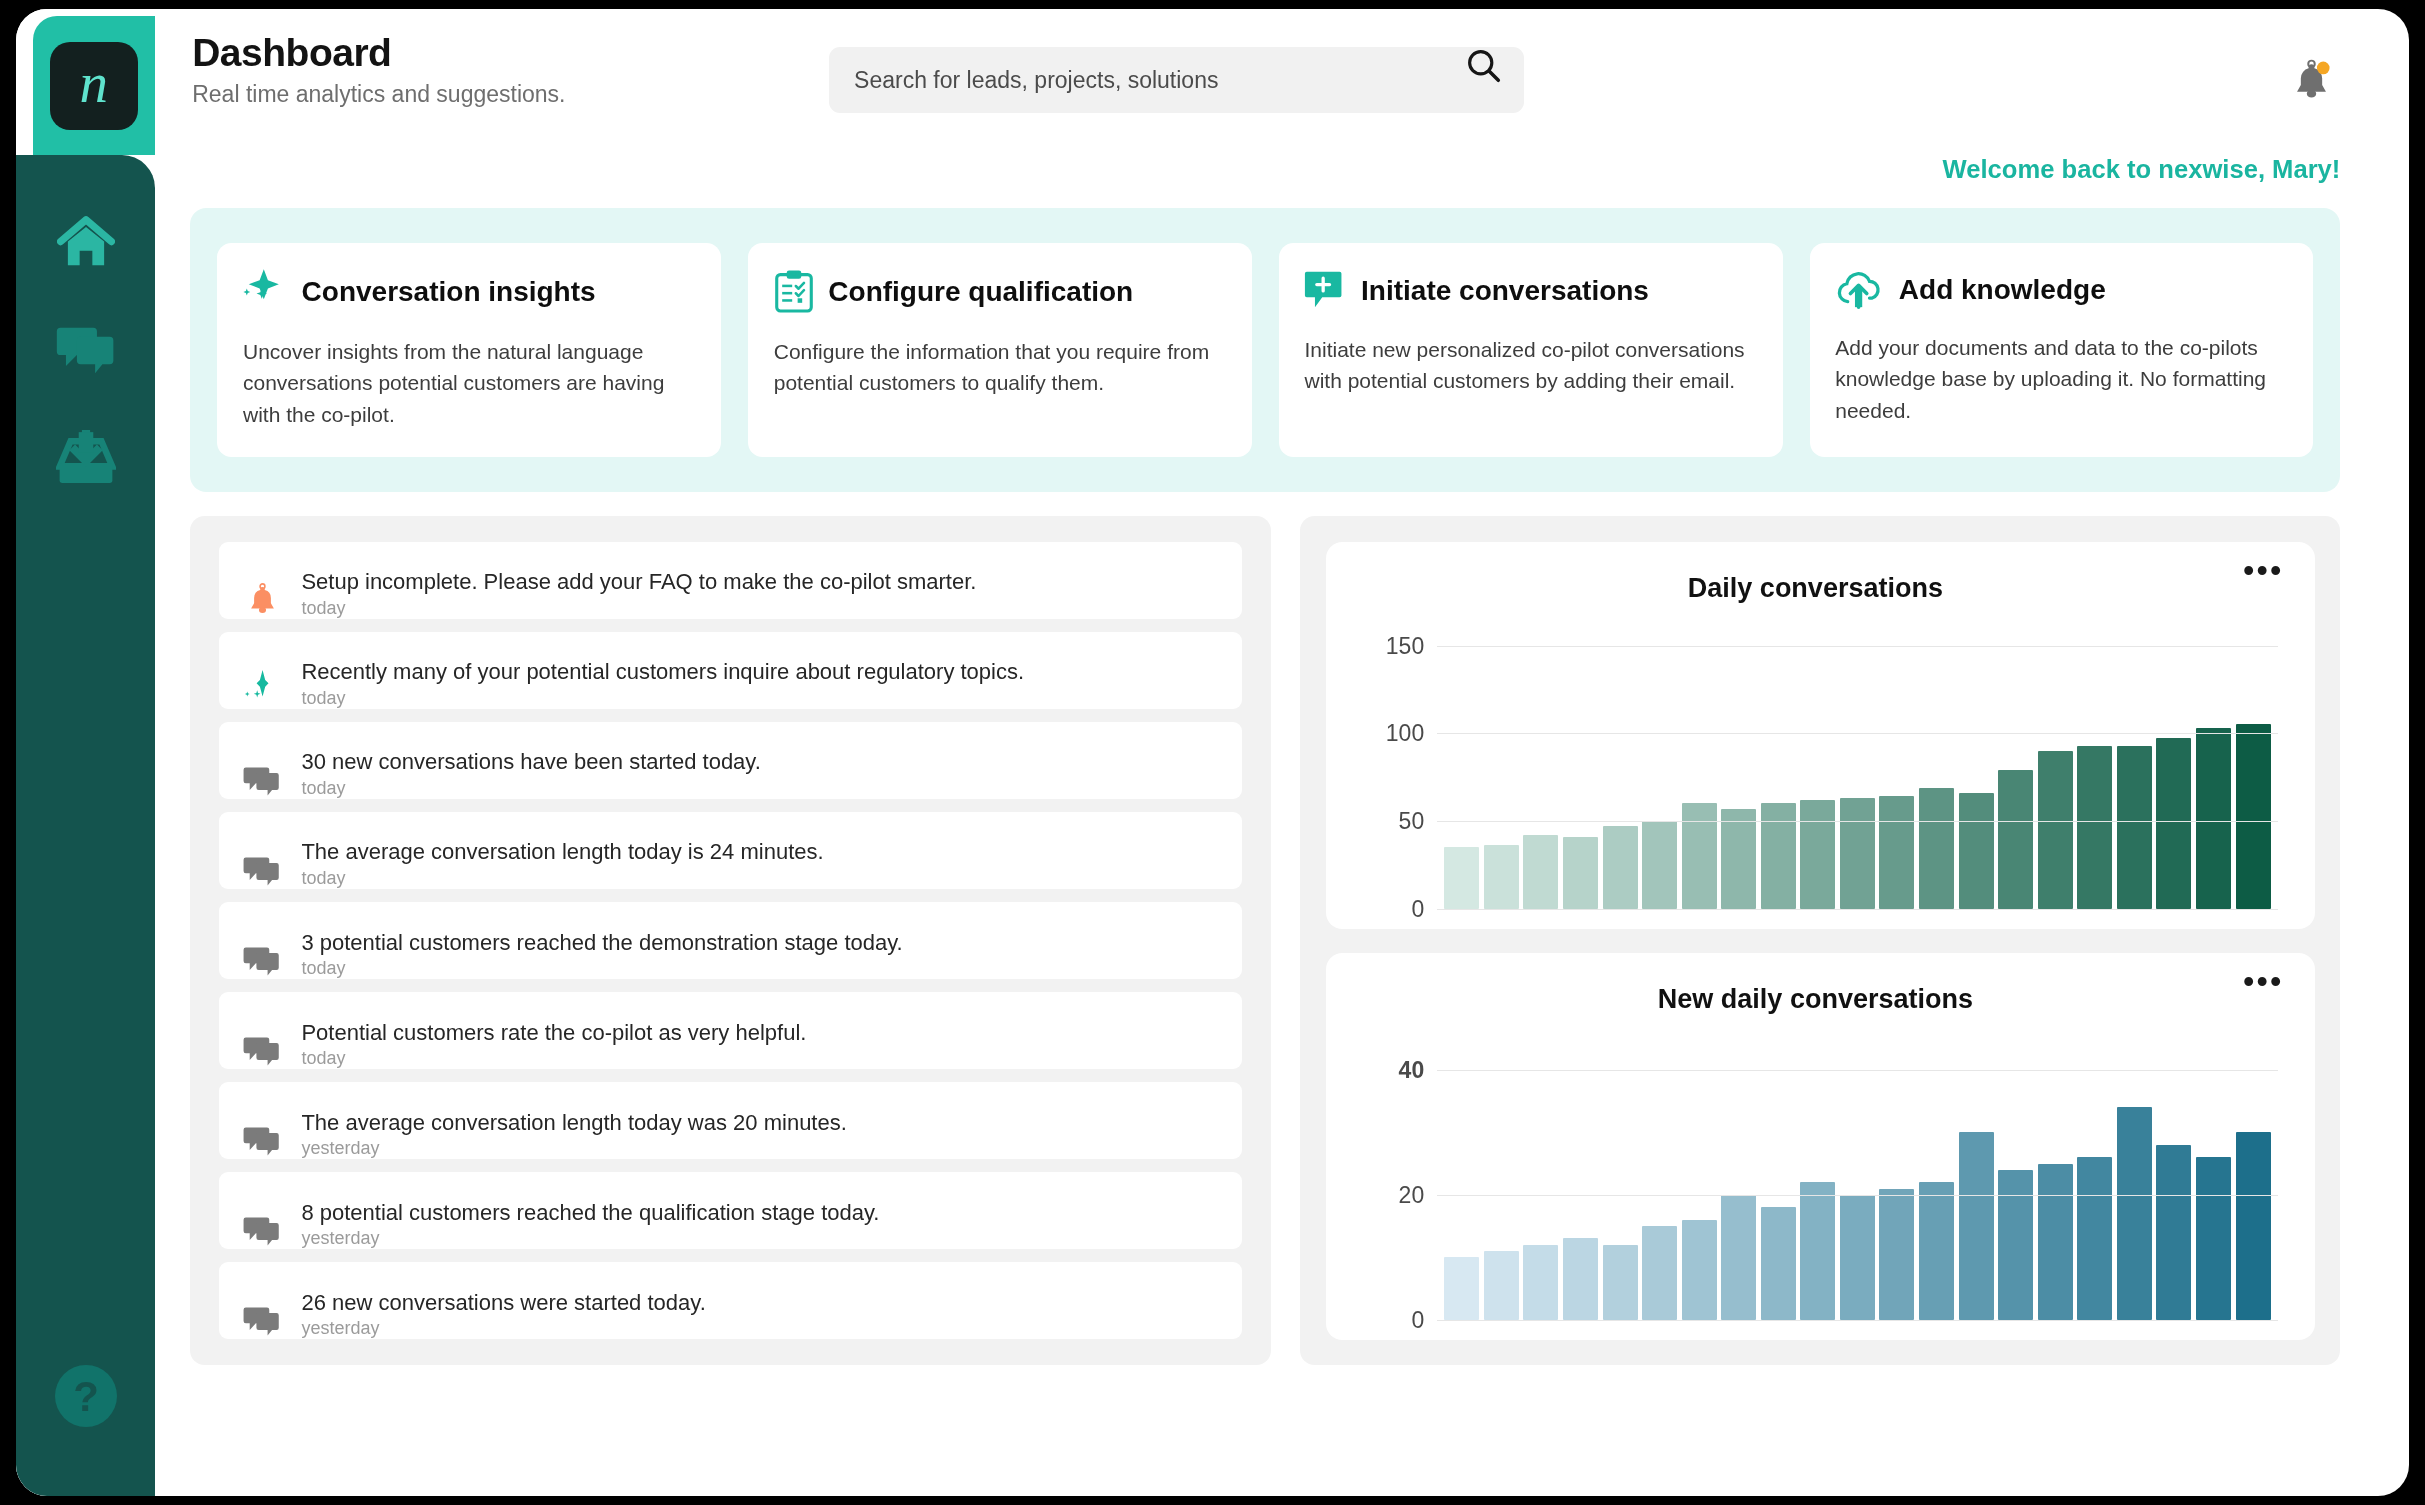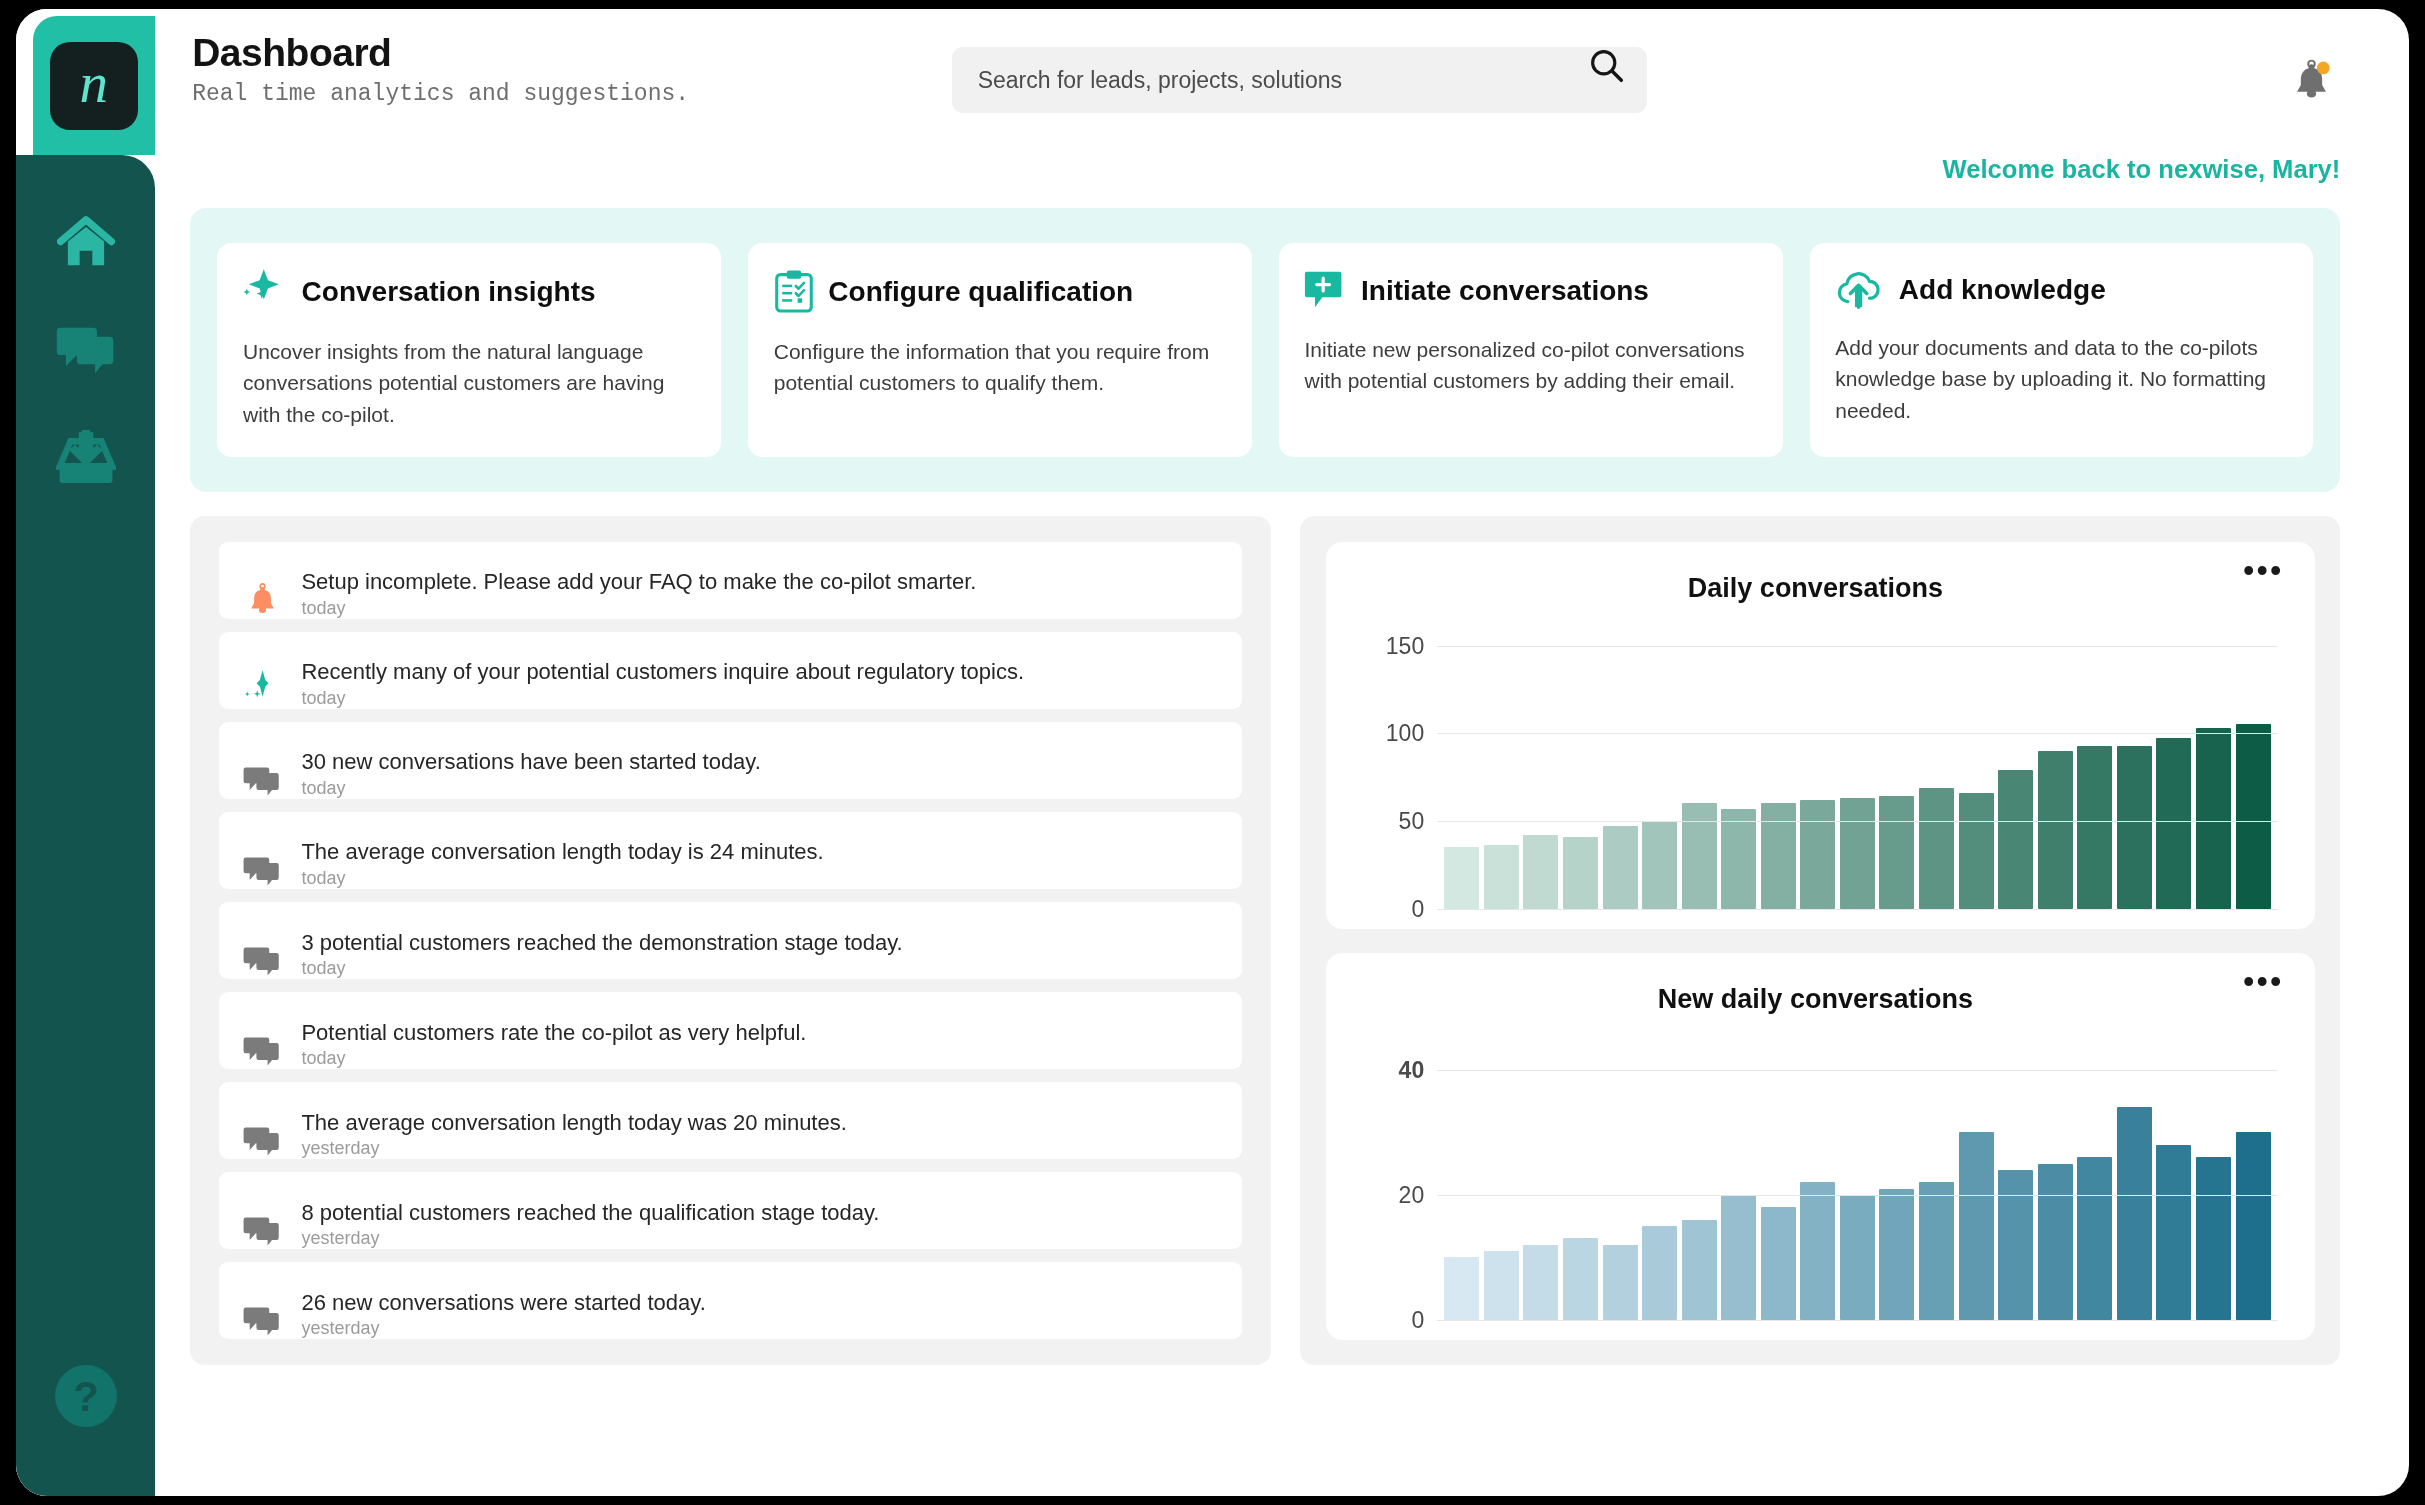--- a/index.html
+++ b/index.html
@@ -83,21 +83,21 @@
     align-items: flex-start;
     padding-top: 22px;
     height: 135px;
   }
   .title-block { flex: 0 0 auto; padding-left: 1.8px; }
   .page-title {
     font-size: 39px; font-weight: bold; color: #131313;
     letter-spacing: -0.5px;
   }
   .page-sub {
-    font-size: 23px; color: #6e6e6e; margin-top: 6.4px; font-family: Liberation Mono, monospace;
+    font-size: 23px; color: #6e6e6e; margin-top: 6.4px;
   }
   .search-wrap {
     margin-left: 263px;
     margin-top: 16.4px;
     width: 695px; height: 66px;
     background: #f1f1f1;
     border-radius: 11px;
     display: flex; 
     padding: 0 22px 0 25.6px;
     cursor: text;

